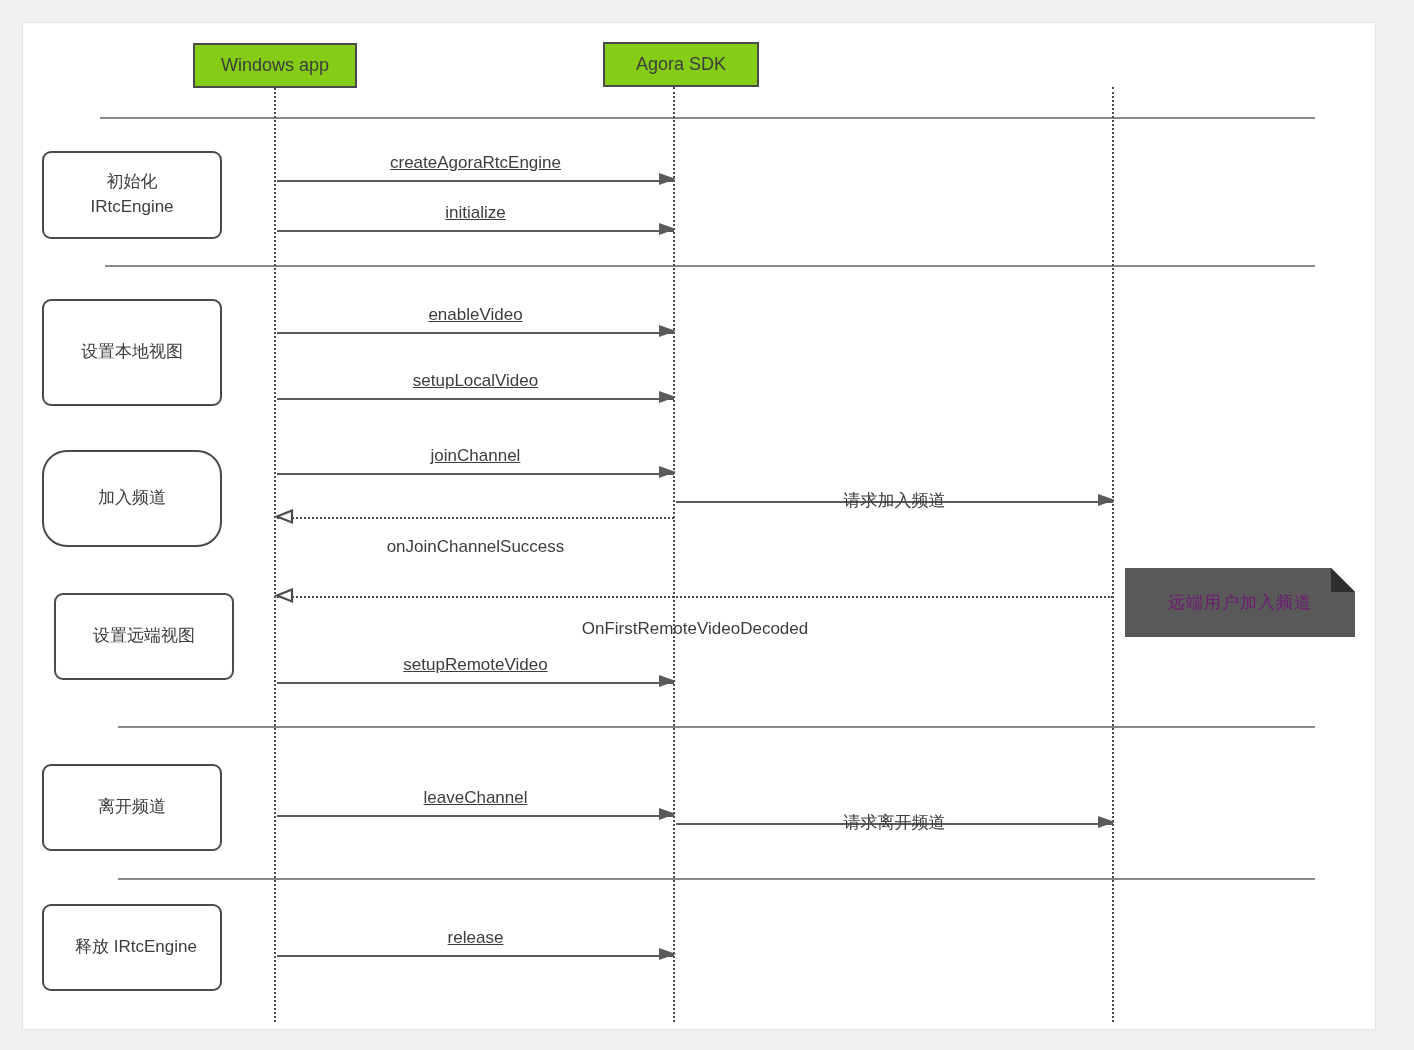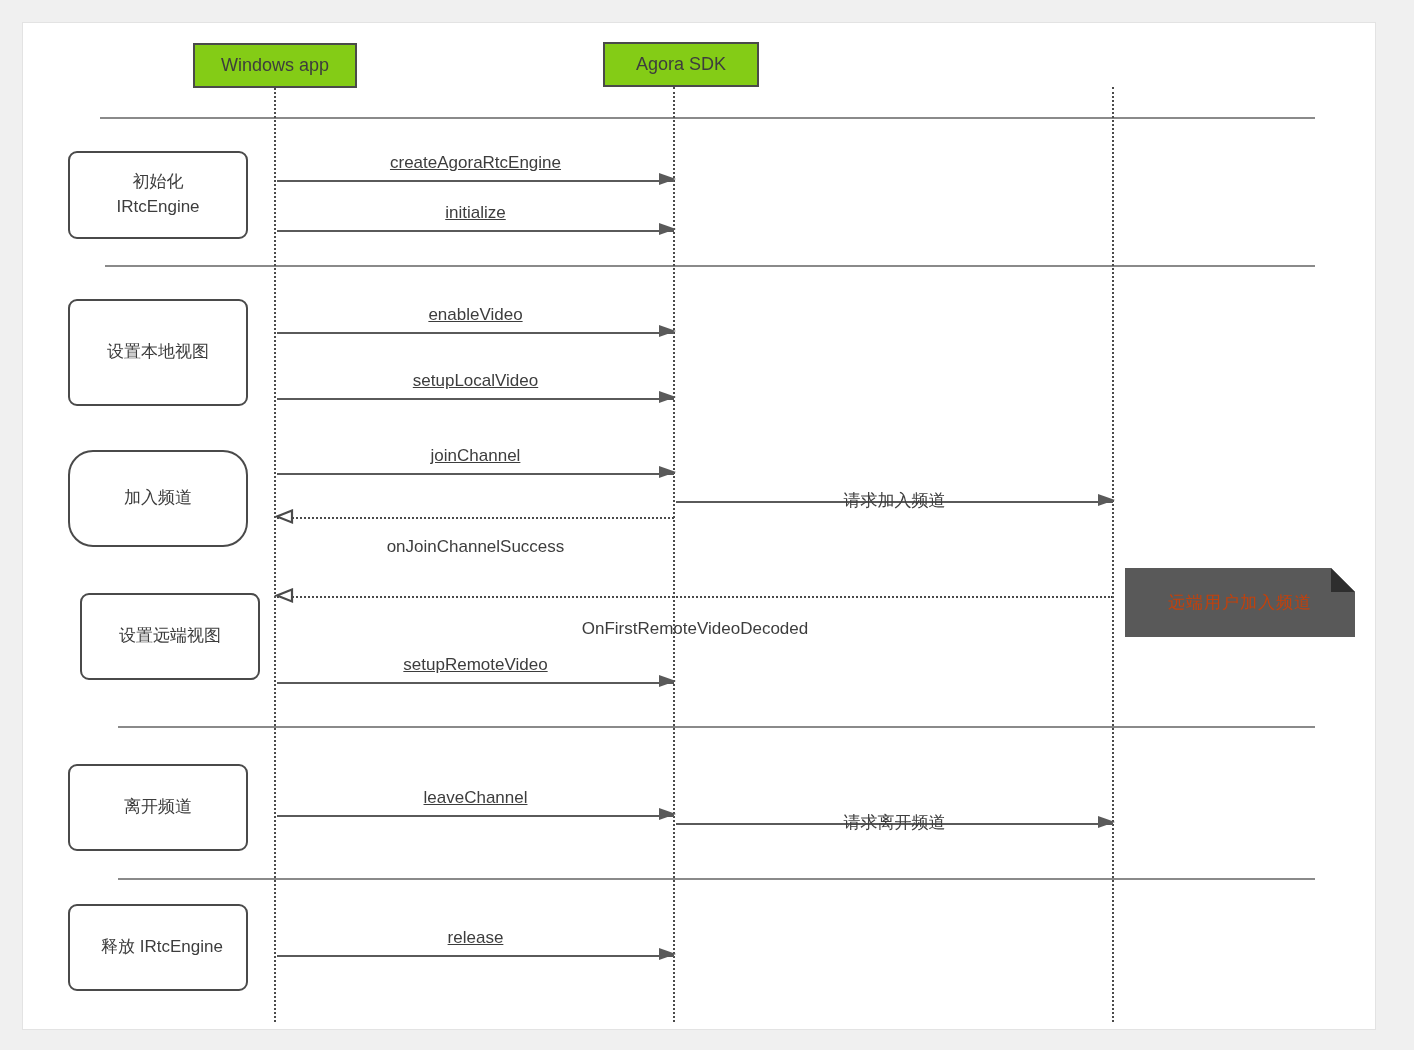--- a/index.html
+++ b/index.html
@@ -61,21 +61,20 @@
     position: absolute;
     background: #ffffff;
     border: 2px solid #4a4a4a;
     border-radius: 9px;
     display: flex; align-items: center; justify-content: center;
     text-align: center;
     font-size: 17px; color: #3d3d3d;
     line-height: 1.45;
     white-space: pre-line;
     box-sizing: border-box;
-    margin-left: 26px;
   }
   #ph0 { left: 42px; top: 151px; width: 180px; height: 88px; }
   #ph1 { left: 42px; top: 299px; width: 180px; height: 107px; }
   #ph2 { left: 42px; top: 450px; width: 180px; height: 97px; border-radius: 25px; }
   #ph3 { left: 54px; top: 593px; width: 180px; height: 87px; }
   #ph4 { left: 42px; top: 764px; width: 180px; height: 87px; }
   #ph5 { left: 42px; top: 904px; width: 180px; height: 87px; padding-left: 8px; }
 
   
   .msg { position: absolute; height: 0; }
@@ -128,21 +127,21 @@
   }
   .note-bg {
     position: absolute; inset: 0;
     background: #595959;
     clip-path: polygon(0 0, calc(100% - 24px) 0, 100% 24px, 100% 100%, 0 100%);
   }
   .note-fold { position: absolute; top: 0; right: 0; }
   .note-text {
     position: absolute; inset: 0;
     display: flex; align-items: center; justify-content: center;
-    font-size: 17px; color: #c2410c;
+    font-size: 17px; color: #701a75;
     letter-spacing: 1px;
   }
 </style>
 </head>
 <body>
 
 <div class="canvas">
   <div class="panel"></div>
 
   <div class="separator" id="s0"></div>

